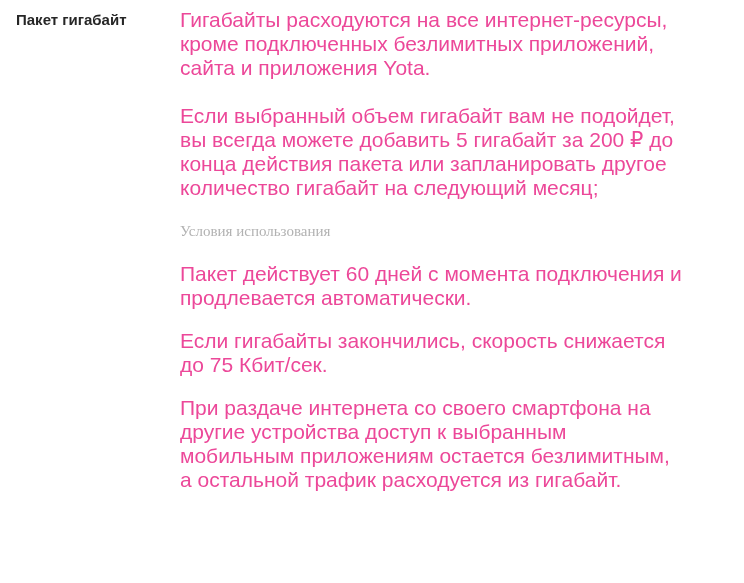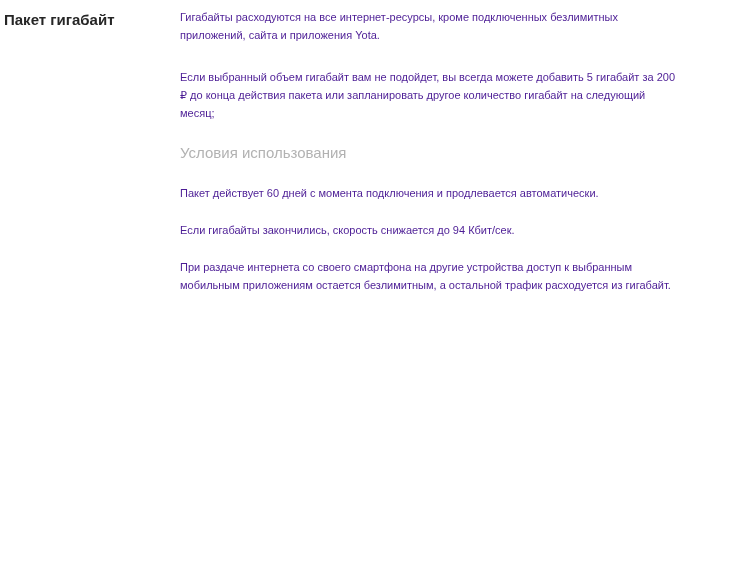--- a/index.html
+++ b/index.html
@@ -13,47 +13,48 @@
   }
   .faq-row {
     display: flex;
     align-items: flex-start;
     padding-top: 8px;
     width: 744px;
   }
   .term-col {
     width: 180px;
     flex: 0 0 180px;
-    padding-left: 4px;
+    padding-left: 16px;
   }
   .term {
     font-size: 15px;
     line-height: 24px;
     font-weight: bold;
     color: #262626;
   }
   .def-col {
     flex: 1 1 auto;
     max-width: 502px;
   }
   .def-col p {
-    font-size: 11px;
-    line-height: 18px;
-    color: #4c1d95;
+    font-size: 21px;
+    line-height: 24px;
+    color: #ec4899;
     margin: 0 0 19px 0;
   }
   .def-col p.first {
     margin-bottom: 24px;
   }
   .sub-heading {
     font-size: 15px;
     line-height: 24px;
     color: #b2b2b2;
     font-weight: normal;
     margin: 0 0 19px 0;
+    font-family: Liberation Serif, serif;
   }
   .def-col p:last-child {
     margin-bottom: 0;
   }
 </style>
 </head>
 <body>
 
 <div class="faq-row">
 
@@ -64,21 +65,21 @@
   <div class="def-col">
 
     <p class="first">Гигабайты расходуются на все интернет-ресурсы, кроме подключенных безлимитных приложений, сайта и приложения Yota.</p>
 
     <p>Если выбранный объем гигабайт вам не подойдет, вы всегда можете добавить 5 гигабайт за 200 ₽ до конца действия пакета или запланировать другое количество гигабайт на следующий месяц;</p>
 
     <h3 class="sub-heading">Условия использования</h3>
 
     <p>Пакет действует 60 дней с момента подключения и продлевается автоматически.</p>
 
-    <p>Если гигабайты закончились, скорость снижается до 94 Кбит/сек.</p>
+    <p>Если гигабайты закончились, скорость снижается до 75 Кбит/сек.</p>
 
 
 
     <p>При раздаче интернета со своего смартфона на другие устройства доступ к выбранным мобильным приложениям остается безлимитным, а остальной трафик расходуется из гигабайт.</p>
 
   </div>
 
 </div>
 
 </body></html>

